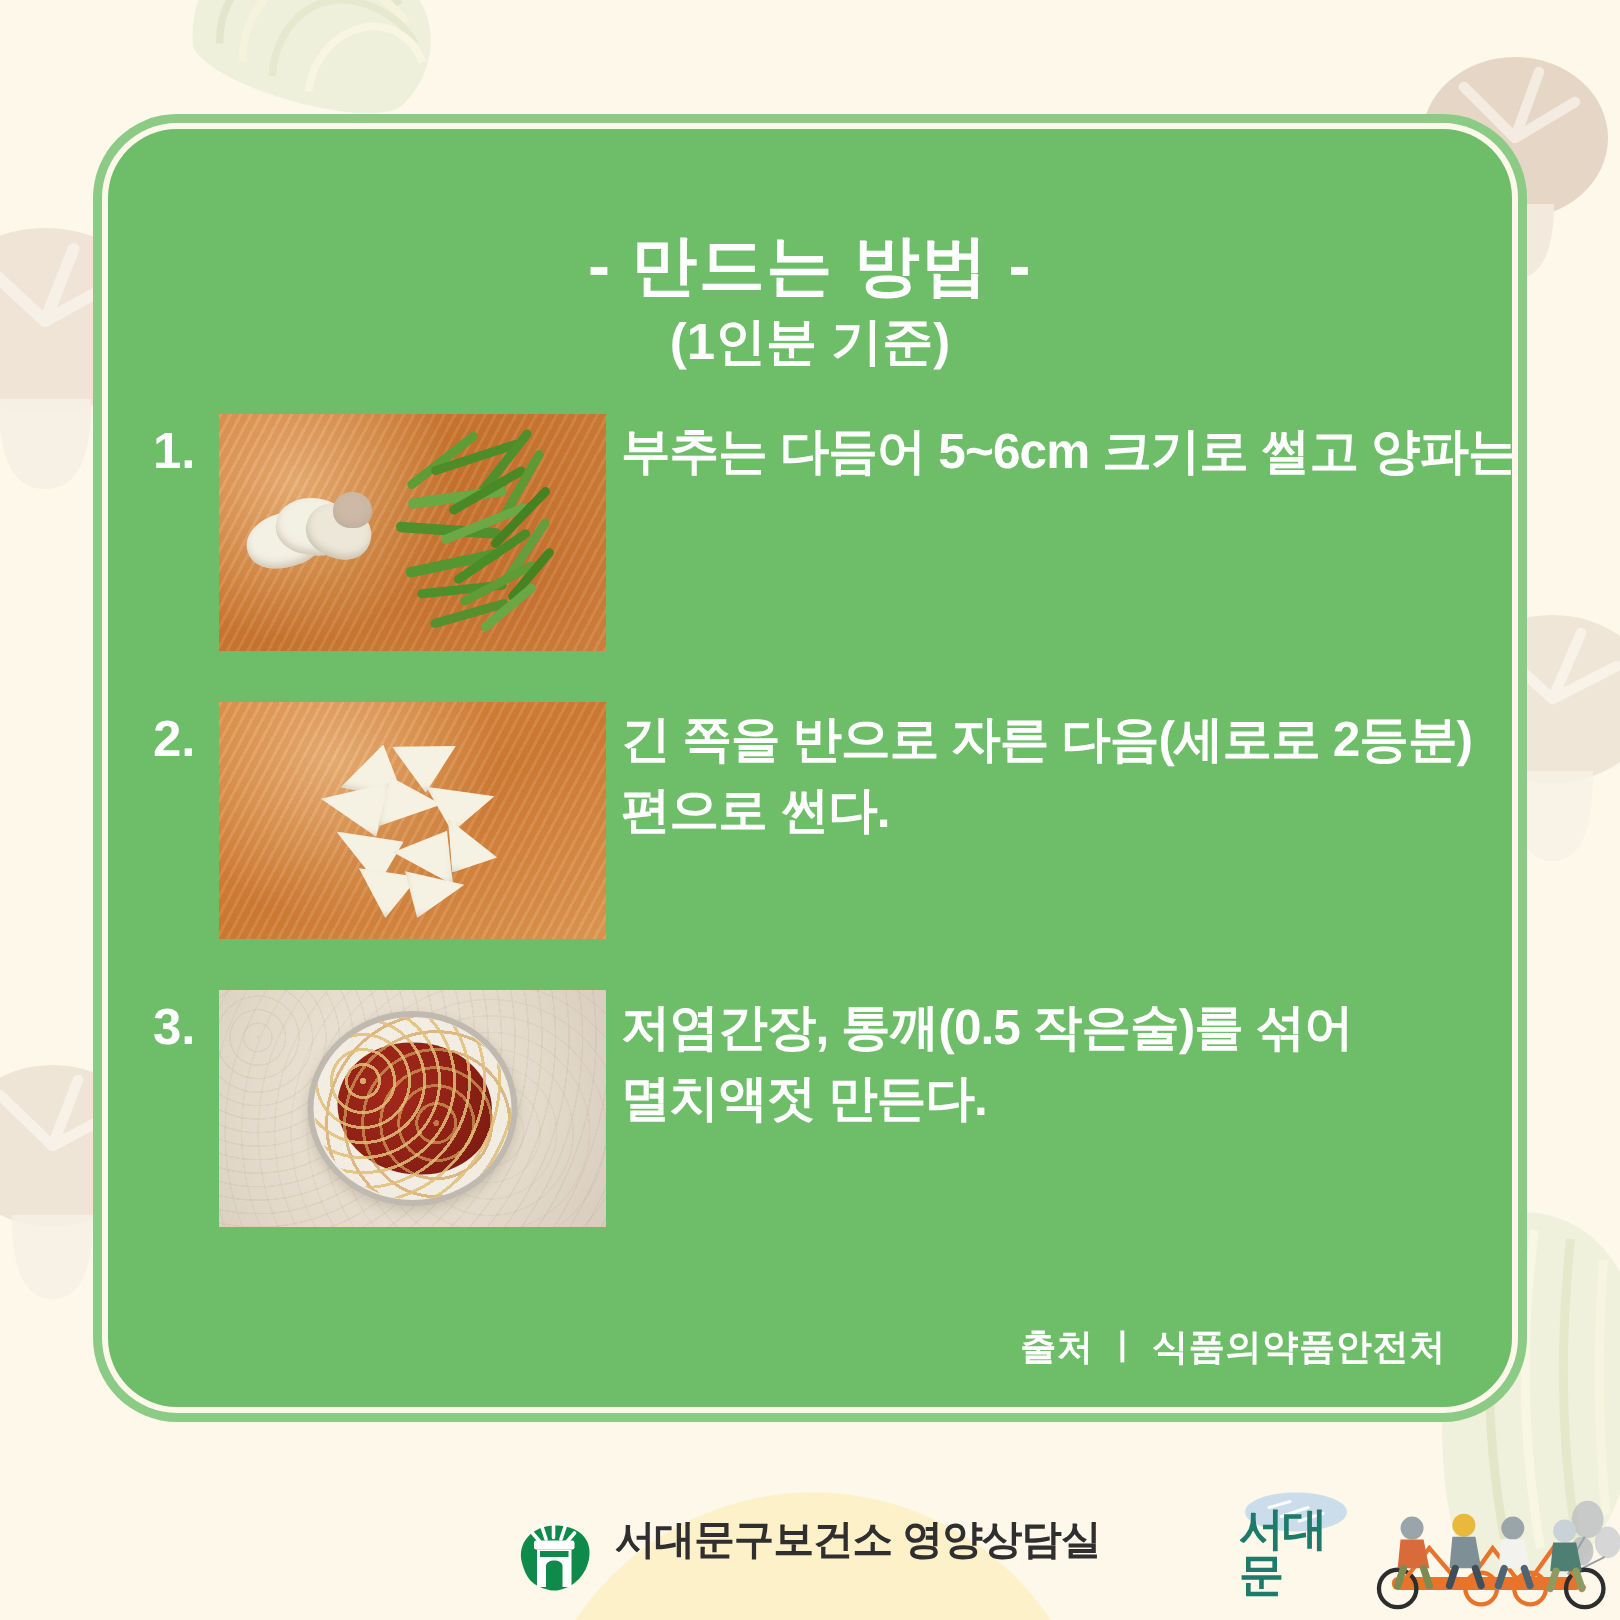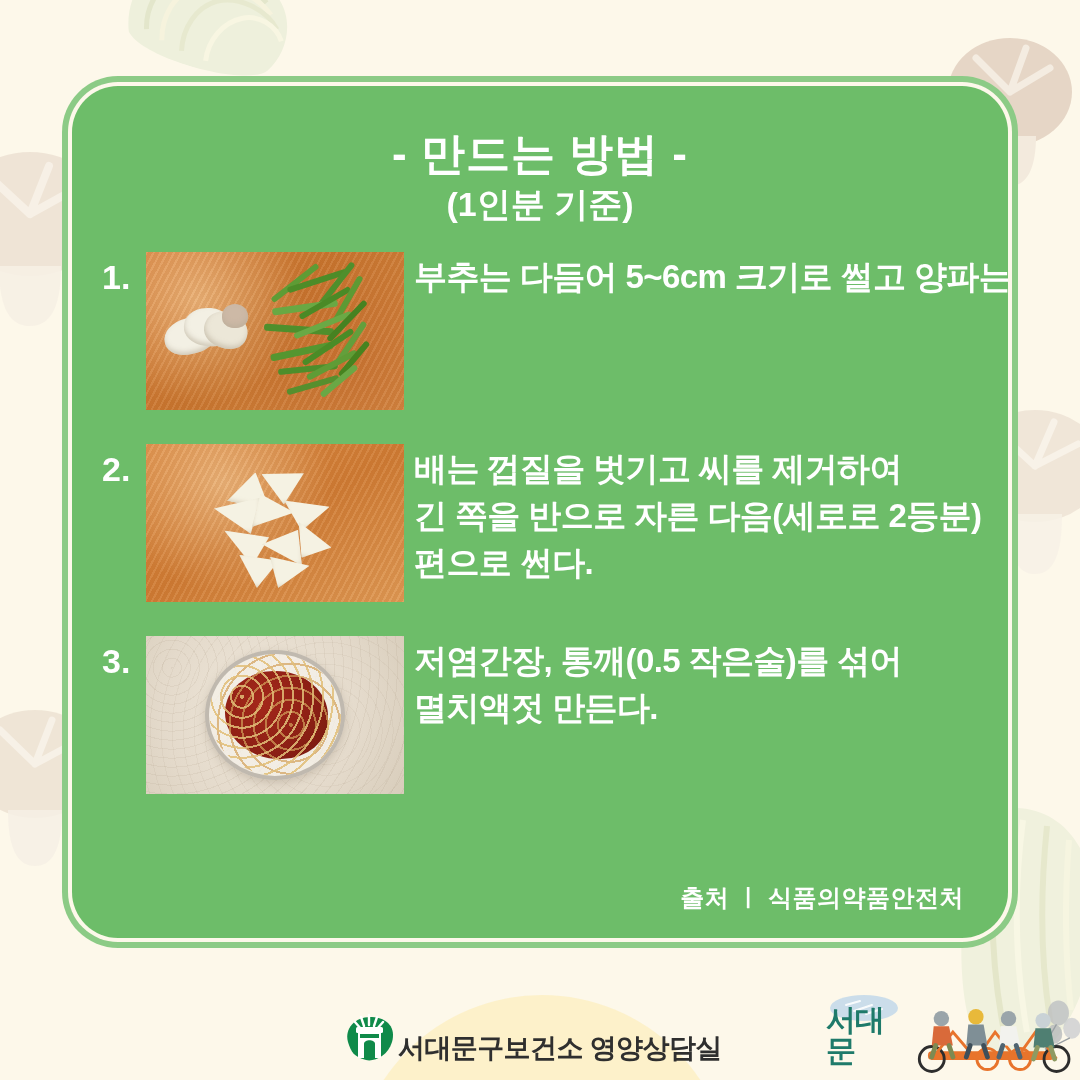--- a/index.html
+++ b/index.html
@@ -101,21 +101,21 @@
     height: 100%;
     border-radius: 46px;
     background: #6dbd69;
     position: relative;
     overflow: hidden;
   }
 
   
   .title-block {
     text-align: center;
-    padding-top: 44px;
+    padding-top: 68px;
   }
   .title {
     color: #ffffff;
     font-size: 44px;
     font-weight: 900;
     letter-spacing: 1px;
     line-height: 1.1;
     white-space: nowrap;
   }
   .subtitle {
@@ -257,21 +257,22 @@
     font-weight: 900;
     letter-spacing: 0.5px;
   }
 
   
   .footer-left {
     position: absolute;
     left: 340px;
     top: 1008px;
     display: flex;
-    align-items: flex-end;
+    align-items: flex-start;
+    gap: 12px;
   }
   .footer-left-label {
     color: #2f2f2f;
     font-size: 27px;
     font-weight: 900;
     letter-spacing: -0.6px;
     white-space: nowrap;
   }
   .footer-right {
     position: absolute;
@@ -393,21 +394,20 @@
             <div class="pear" style="left:68px;  top:54px; width:46px; height:36px; clip-path:polygon(0% 30%,100% 0%,80% 100%);"></div>
             <div class="pear" style="left:108px; top:52px; width:40px; height:34px; clip-path:polygon(10% 0%,100% 40%,0% 100%); transform:rotate(8deg);"></div>
             <div class="pear" style="left:142px; top:50px; width:42px; height:34px; clip-path:polygon(0% 0%,100% 55%,20% 100%); transform:rotate(-16deg);"></div>
             <div class="pear" style="left:80px;  top:84px; width:44px; height:38px; clip-path:polygon(0% 0%,100% 30%,55% 100%); transform:rotate(-6deg);"></div>
             <div class="pear" style="left:116px; top:86px; width:40px; height:36px; clip-path:polygon(0% 40%,90% 0%,100% 100%);"></div>
             <div class="pear" style="left:148px; top:82px; width:38px; height:34px; clip-path:polygon(0% 0%,100% 50%,30% 100%); transform:rotate(14deg);"></div>
             <div class="pear" style="left:92px;  top:112px; width:40px; height:32px; clip-path:polygon(0% 0%,100% 10%,50% 100%); transform:rotate(4deg);"></div>
             <div class="pear" style="left:126px; top:110px; width:38px; height:32px; clip-path:polygon(10% 100%,0% 0%,100% 45%); transform:rotate(-8deg);"></div>
           </div>
           <div class="step-text">
-            <span class="line">배는 껍질을 벗기고 씨를 제거하여</span>
             <span class="line">긴 쪽을 반으로 자른 다음(세로로 2등분)</span>
             <span class="line">편으로 썬다.</span>
           </div>
         </div>
 
         <div class="step">
           <div class="step-num">3.</div>
           <div class="step-photo">
             <div class="counter"></div>
             <div class="counter-speck"></div>

